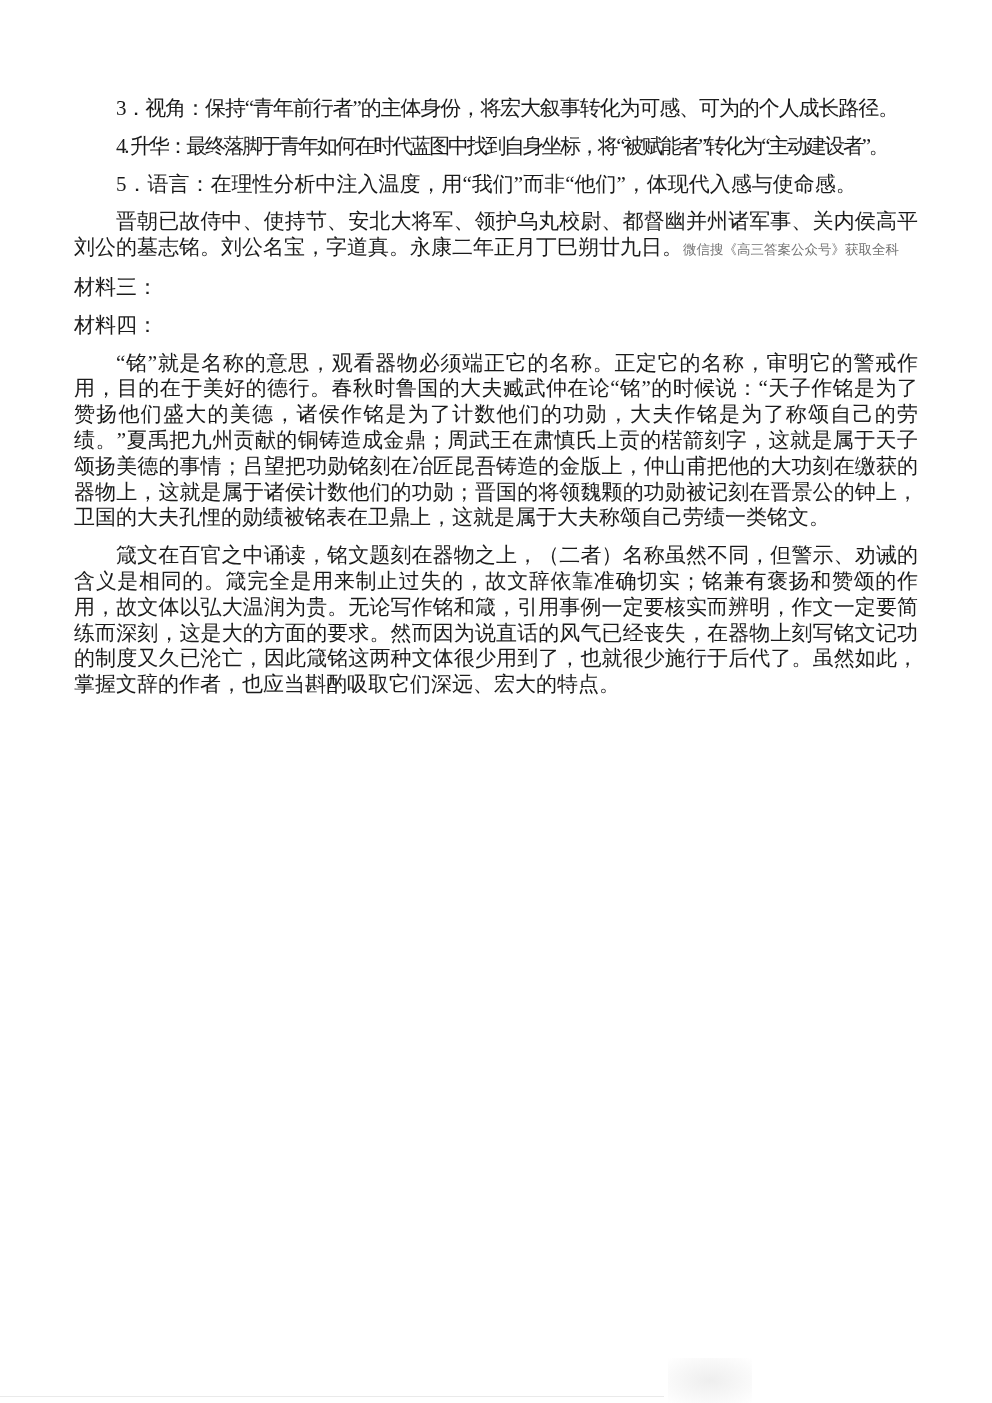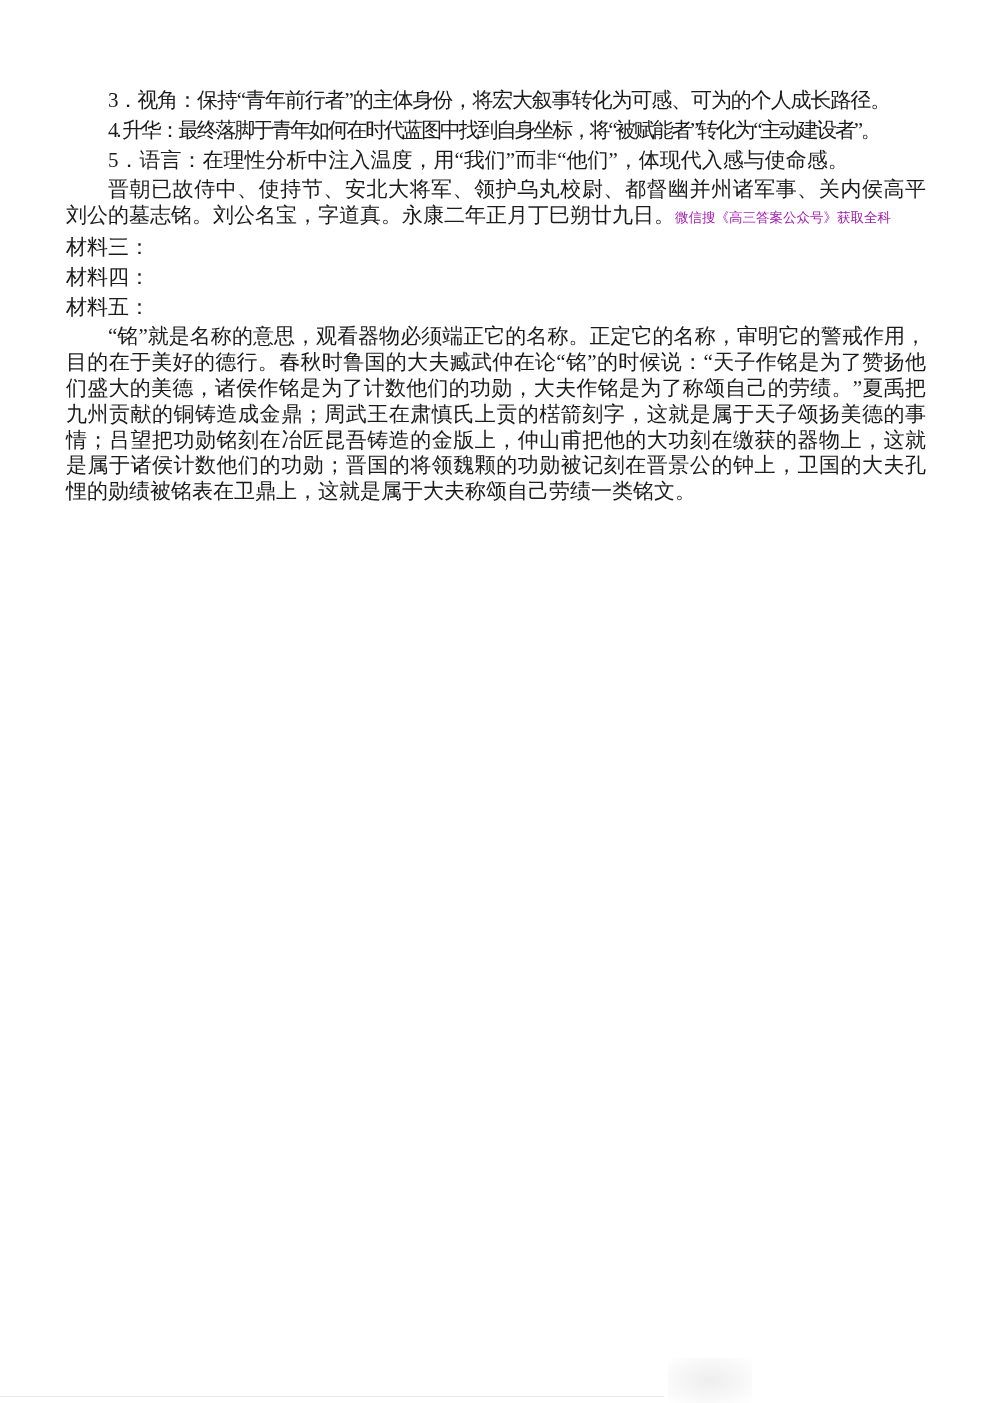--- a/index.html
+++ b/index.html
@@ -15,21 +15,21 @@
     font-family: "Liberation Serif", "DejaVu Serif", serif;
     color: #1b1b1b;
   }
   .sheet {
     position: absolute;
     left: 62px;
     top: 84px;
     width: 868px;
   }
   .sheet p {
-    margin: 4px;
+    margin: 12px;
     font-size: 21px;
     line-height: 25.8px;
     text-align: justify;
   }
   .pt {
     text-indent: 42px;
     white-space: nowrap;
     text-align: left;
   }
   .ls-a { letter-spacing: -1.1px; }
@@ -38,21 +38,21 @@
     margin-top: 30px !important;
   }
   .mat-label {
     text-align: left;
   }
   .para {
     text-indent: 42px;
   }
   .note {
     font-size: 13.5px;
-    color: #a21caf;
+    color: #737373;
     letter-spacing: 0;
   }
   .scan-line {
     position: absolute;
     left: 0;
     top: 1396px;
     width: 664px;
     height: 1px;
     background: #eaeaea;
   }
@@ -75,19 +75,19 @@
   <p class="pt">5．语言：在理性分析中注入温度，用“我们”而非“他们”，体现代入感与使命感。</p>
 
 
   <p class="para"><span>晋朝已故侍中、使持节、安北大将军、领护乌丸校尉、都督幽并州诸军事、关内侯高平刘公的墓志铭。刘公名宝，字道真。永康二年正月丁巳朔廿九日。</span><span class="note">微信搜《高三答案公众号》获取全科</span></p>
 
 
   <p class="mat-label">材料三：</p>
 
   <p class="mat-label">材料四：</p>
 
-  <p class="mat-label">材料五：</p>
   <p class="para">“铭”就是名称的意思，观看器物必须端正它的名称。正定它的名称，审明它的警戒作用，目的在于美好的德行。春秋时鲁国的大夫臧武仲在论“铭”的时候说：“天子作铭是为了赞扬他们盛大的美德，诸侯作铭是为了计数他们的功勋，大夫作铭是为了称颂自己的劳绩。”夏禹把九州贡献的铜铸造成金鼎；周武王在肃慎氏上贡的楛箭刻字，这就是属于天子颂扬美德的事情；吕望把功勋铭刻在冶匠昆吾铸造的金版上，仲山甫把他的大功刻在缴获的器物上，这就是属于诸侯计数他们的功勋；晋国的将领魏颗的功勋被记刻在晋景公的钟上，卫国的大夫孔悝的勋绩被铭表在卫鼎上，这就是属于大夫称颂自己劳绩一类铭文。</p>
+  <p class="para">箴文在百官之中诵读，铭文题刻在器物之上，（二者）名称虽然不同，但警示、劝诫的含义是相同的。箴完全是用来制止过失的，故文辞依靠准确切实；铭兼有褒扬和赞颂的作用，故文体以弘大温润为贵。无论写作铭和箴，引用事例一定要核实而辨明，作文一定要简练而深刻，这是大的方面的要求。然而因为说直话的风气已经丧失，在器物上刻写铭文记功的制度又久已沦亡，因此箴铭这两种文体很少用到了，也就很少施行于后代了。虽然如此，掌握文辞的作者，也应当斟酌吸取它们深远、宏大的特点。</p>
 
 </div>
 
 <div class="scan-smudge"></div>
 <div class="scan-line"></div>
 
 </body></html>

